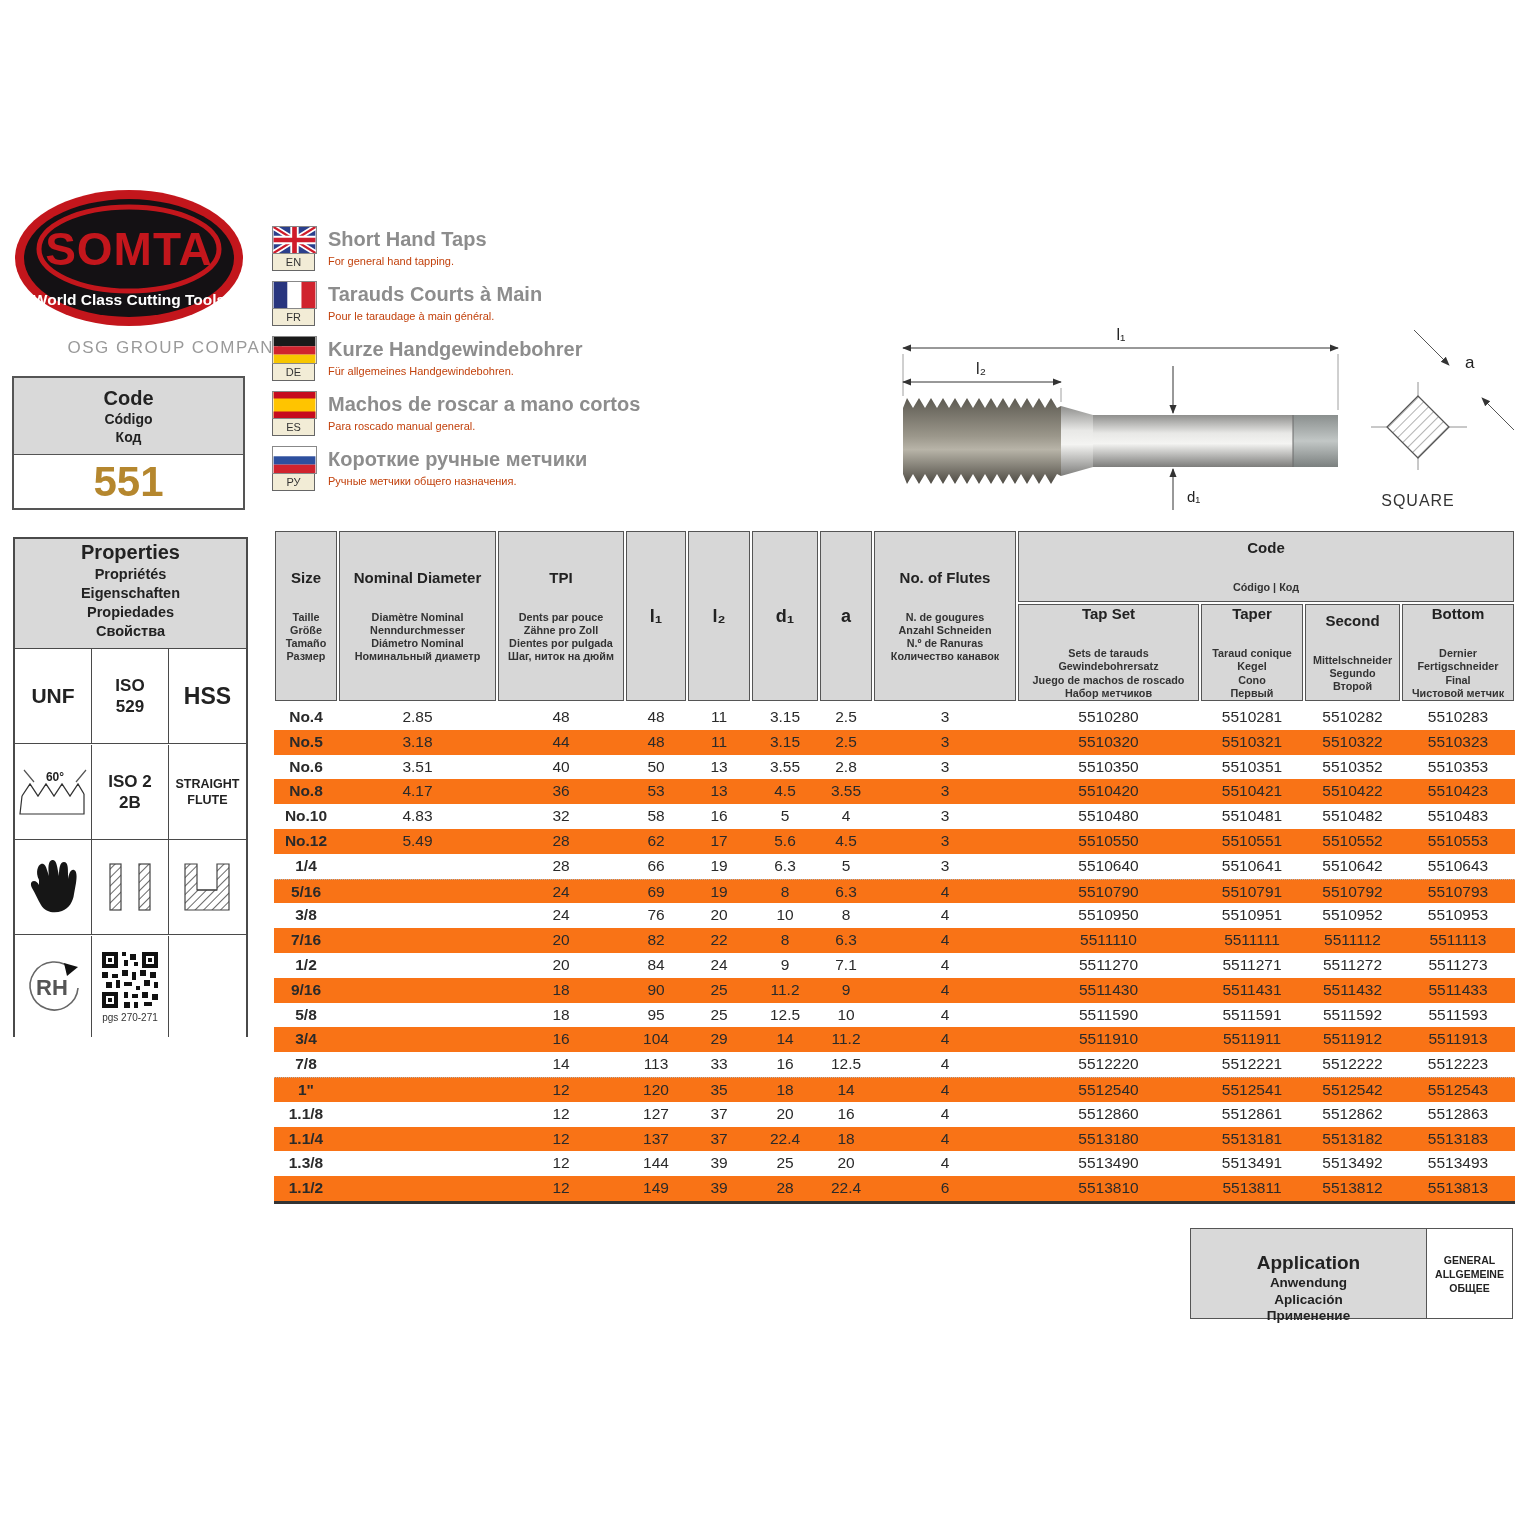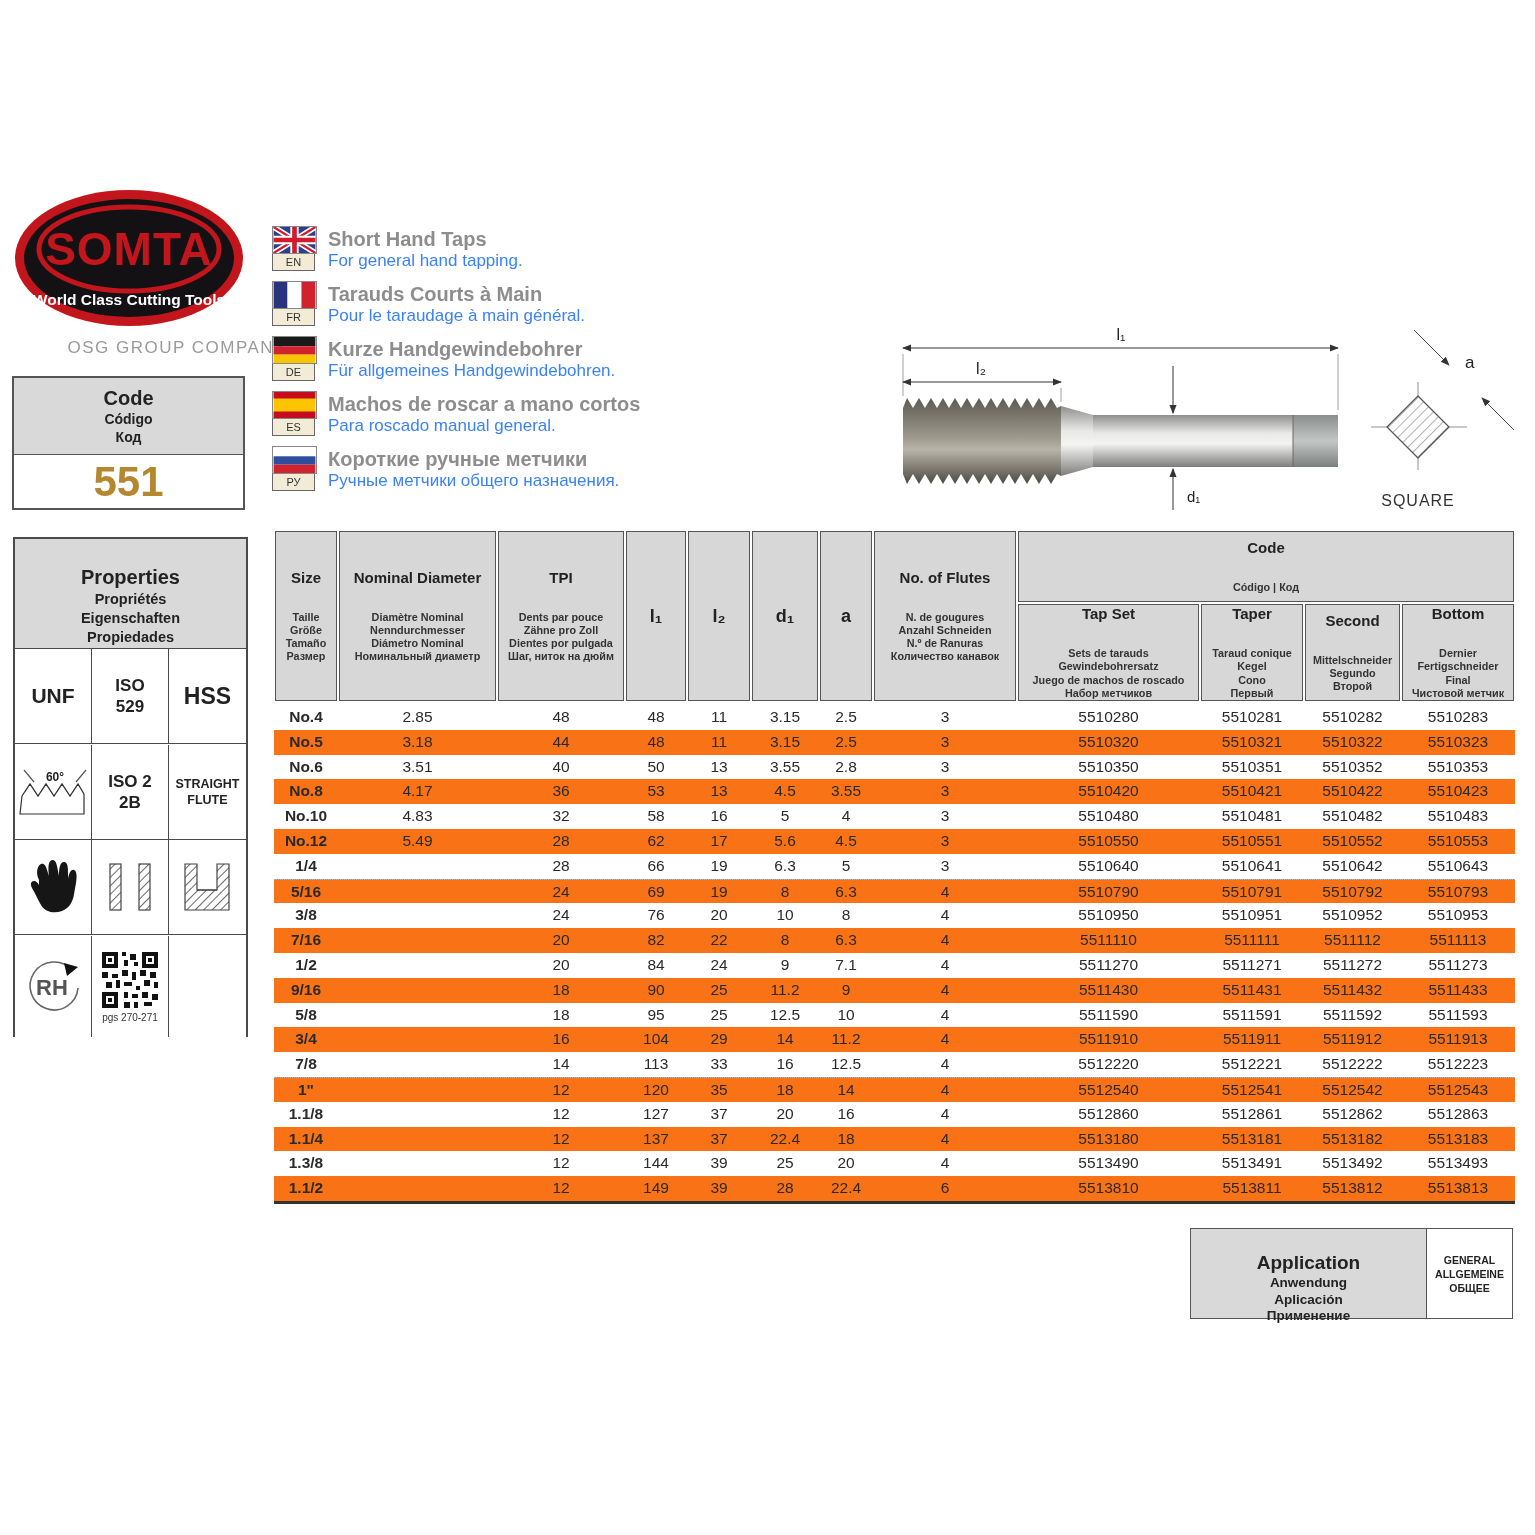--- a/index.html
+++ b/index.html
@@ -18,21 +18,21 @@
     text-align:center; padding-top:8px; white-space:pre-line; font-weight:bold;
     font-size:14px; line-height:18px; }
   #code-box .hd .big { font-size:20px; line-height:24px; display:block; }
   #code-box .val { text-align:center; font-size:42px; font-weight:bold;
     color:#b5872e; line-height:54px; }
 
   
   #props { left:13px; top:537px; width:235px; height:500px; border:2px solid #4a4a4a; }
   #props .hd { height:110px; background:#d9d9d9; border-bottom:1.5px solid #4a4a4a;
     text-align:center; white-space:pre-line; font-weight:bold; font-size:14.5px;
-    line-height:19px; padding-top:25px; }
+    line-height:19px; padding-top:0; }
   #props .hd .big { font-size:20px; line-height:26px; display:block; }
   .pgrid { display:flex; flex-wrap:wrap; width:100%; height:388px; }
   .pcell { width:33.333%; height:95px; border-right:1.5px solid #4a4a4a;
     border-bottom:1.5px solid #4a4a4a; display:flex; flex-direction:column;
     align-items:center; justify-content:center; text-align:center;
     white-space:pre-line; font-weight:bold; background:#fff; }
   .pcell:nth-child(3n) { border-right:none; }
   .pcell.r4 { height:101px; border-bottom:none; }
   .t-unf { font-size:21px; } .t-iso { font-size:17px; line-height:21px; }
   .t-hss { font-size:23px; } .t-flute { font-size:12.5px; line-height:16px; }
@@ -41,21 +41,21 @@
   
   #langs { left:272px; top:226px; width:640px; }
   .lang { display:flex; height:55px; margin-bottom:0; }
   .flagcol { width:46px; margin-right:10px; }
   .flag { width:45px; height:28px; border:1px solid #888; display:block; }
   .flag-label { width:43px; height:17px; background:#f2ecd6; border:1px solid #666;
     border-top:none; font-size:11px; font-weight:normal; color:#333;
     text-align:center; line-height:16px; }
   .lang .txt { padding-top:1px; }
   .lang .title { font-size:20px; font-weight:bold; color:#8d8d8d; line-height:24px; }
-  .lang .sub { font-size:17px; color:#3b82f6; line-height:20px; }
+  .lang .sub { font-size:11px; color:#c2410c; line-height:20px; }
 
   
   #diagram { left:893px; top:318px; width:627px; height:205px; }
 
   
   #spec { left:274px; top:530px; width:1241px; }
   .c0{width:64px}.c1{width:159px}.c2{width:128px}.c3{width:62px}.c4{width:64px}
   .c5{width:68px}.c6{width:54px}.c7{width:144px}.c8{width:183px}.c9{width:104px}
   .c10{width:97px}.c11{width:114px}
   #thead { display:flex; height:172px; }

